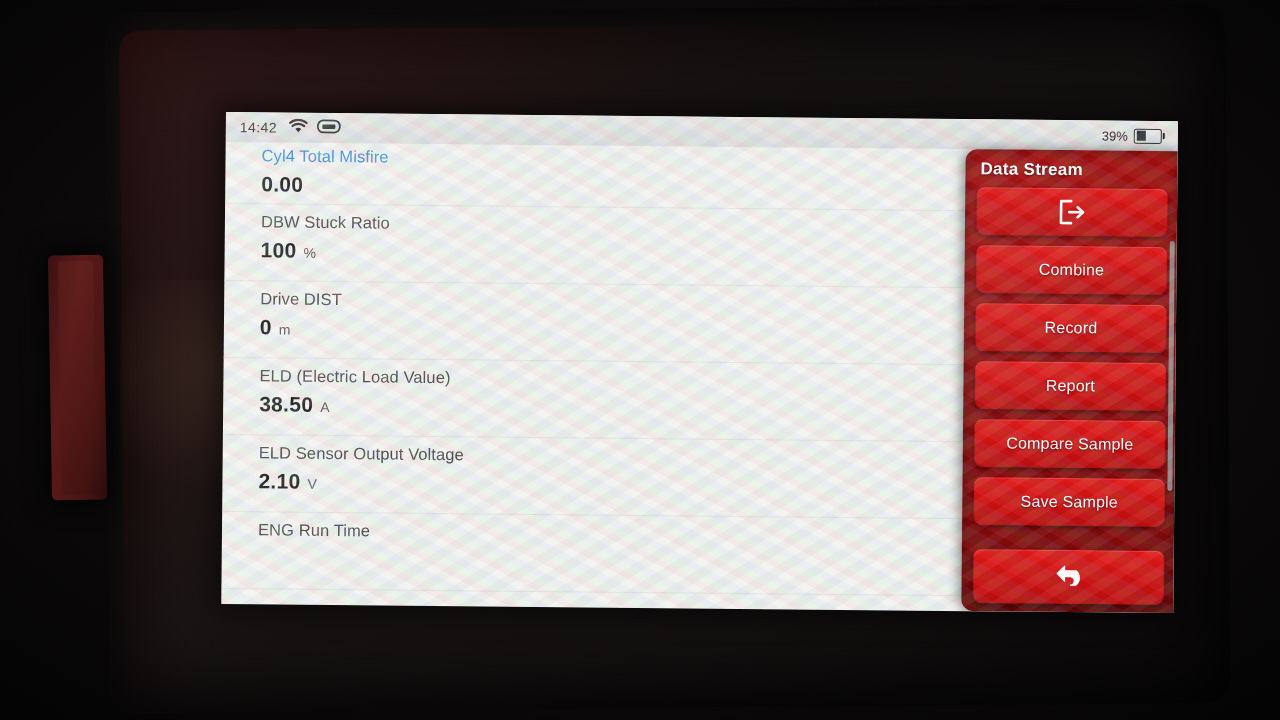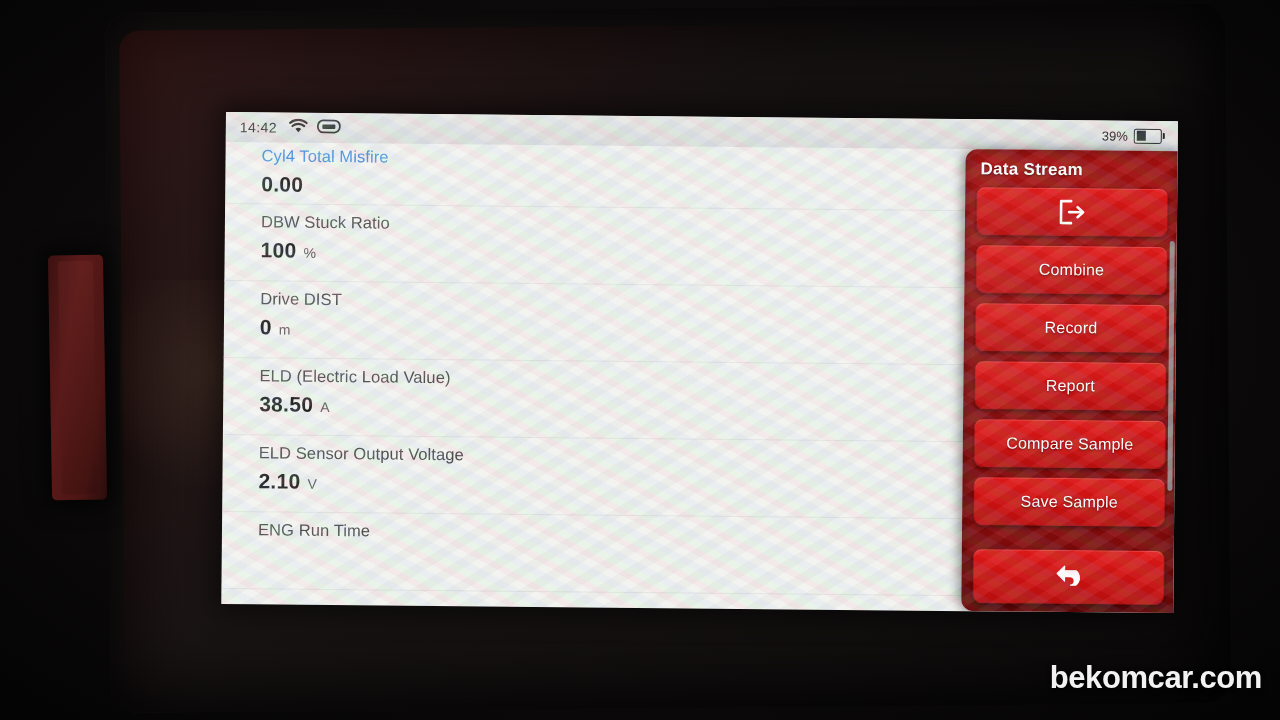--- a/index.html
+++ b/index.html
@@ -366,14 +366,13 @@
           <svg width="36" height="30" viewBox="0 0 36 30">
             <path d="M14 6 L6.5 13.5 L14 21 L14 16.5 L20 16.5 A4.3 4.3 0 0 1 20 25 L20 25 L25.5 25 A9.5 9.5 0 0 0 25.5 10.5 L14 10.5 Z" fill="#fff" stroke="#fff" stroke-width="1.1" stroke-linejoin="round"></path>
           </svg>
         </span>
       </div>
     </div>
 
     <div id="glare"></div>
   </div>
 
-  <div id="watermark">bekomcar.com</div>
 </div>
 
 </body></html>

